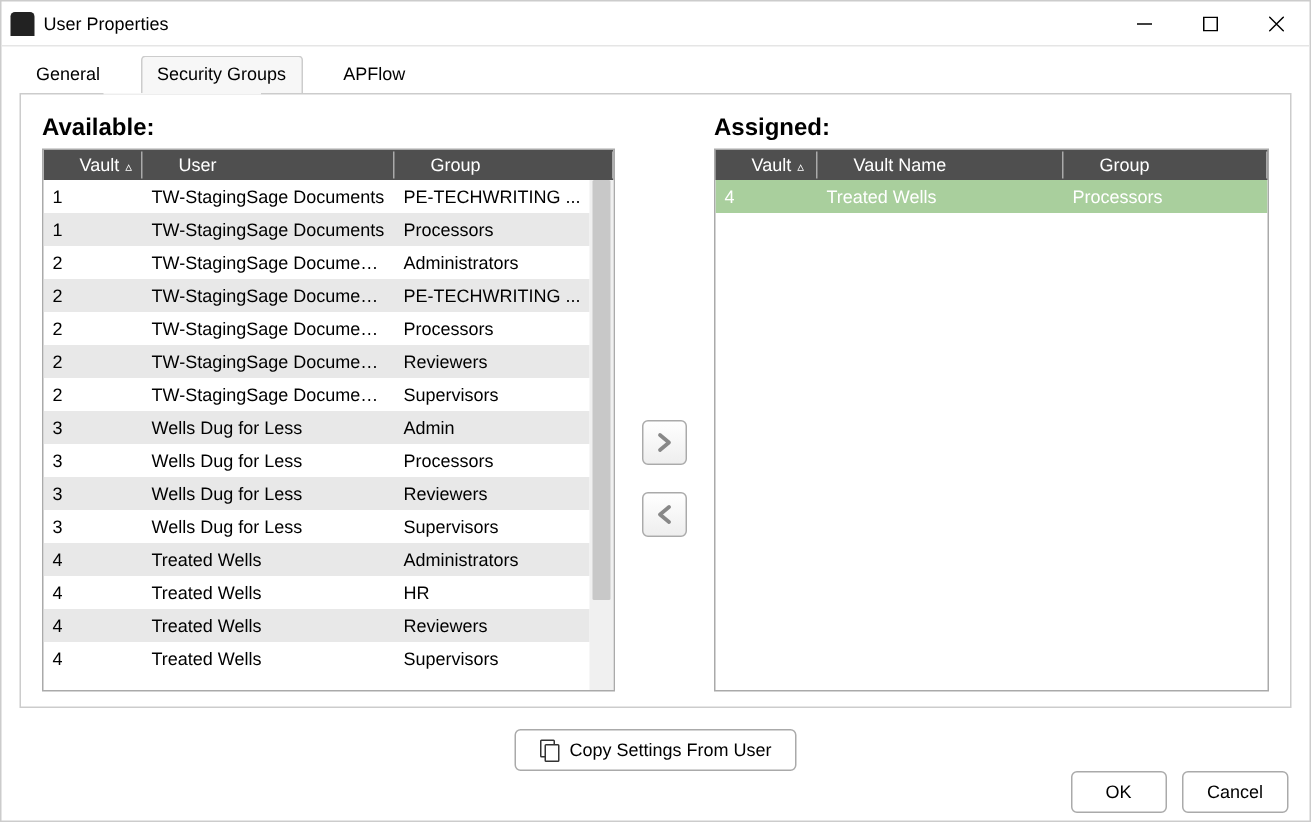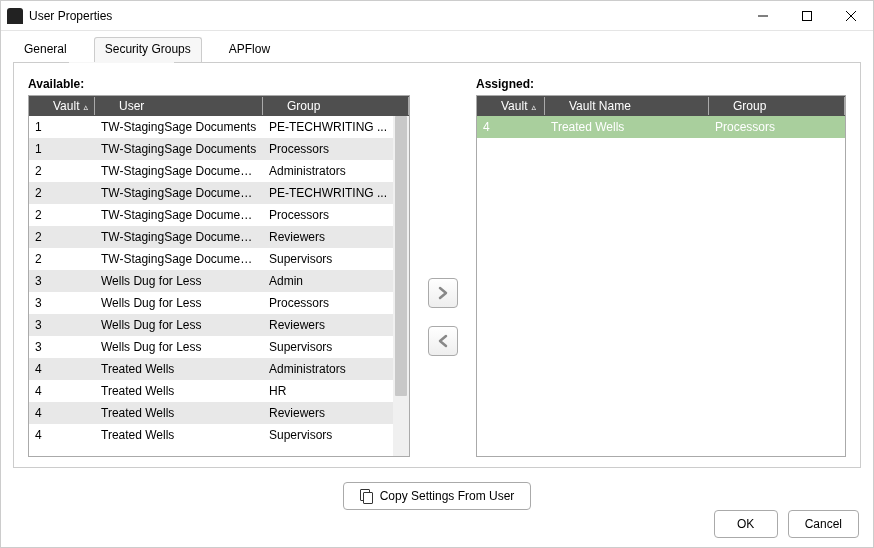--- a/index.html
+++ b/index.html
@@ -76,21 +76,21 @@
     }
 
     .panel-col {
       display: flex;
       flex-direction: column;
     }
     .panel-col.left { width: 382px; }
     .panel-col.right { width: 382px; }
     .panel-col .label {
       font-weight: bold;
-      font-size: 12px;
+      font-size: 16px;
       margin-bottom: 4px;
     }
     .grid-wrap {
       border: 1px solid #aaa;
       height: 362px;
       position: relative;
       background: #fff;
     }
     .grid-wrap.left-grid { overflow: hidden; }
     .grid-head {

